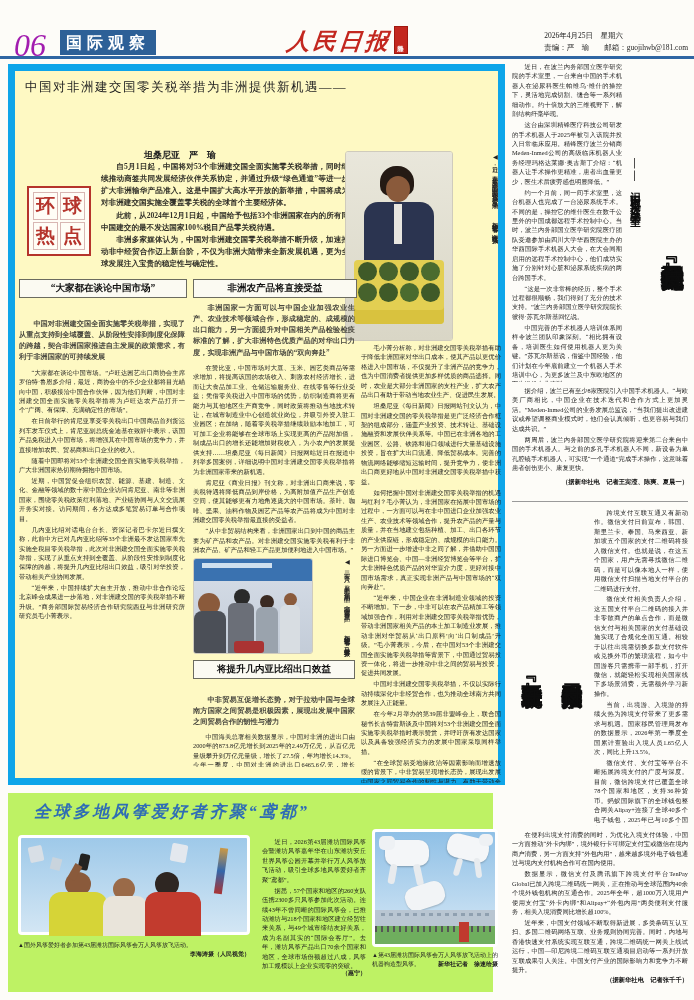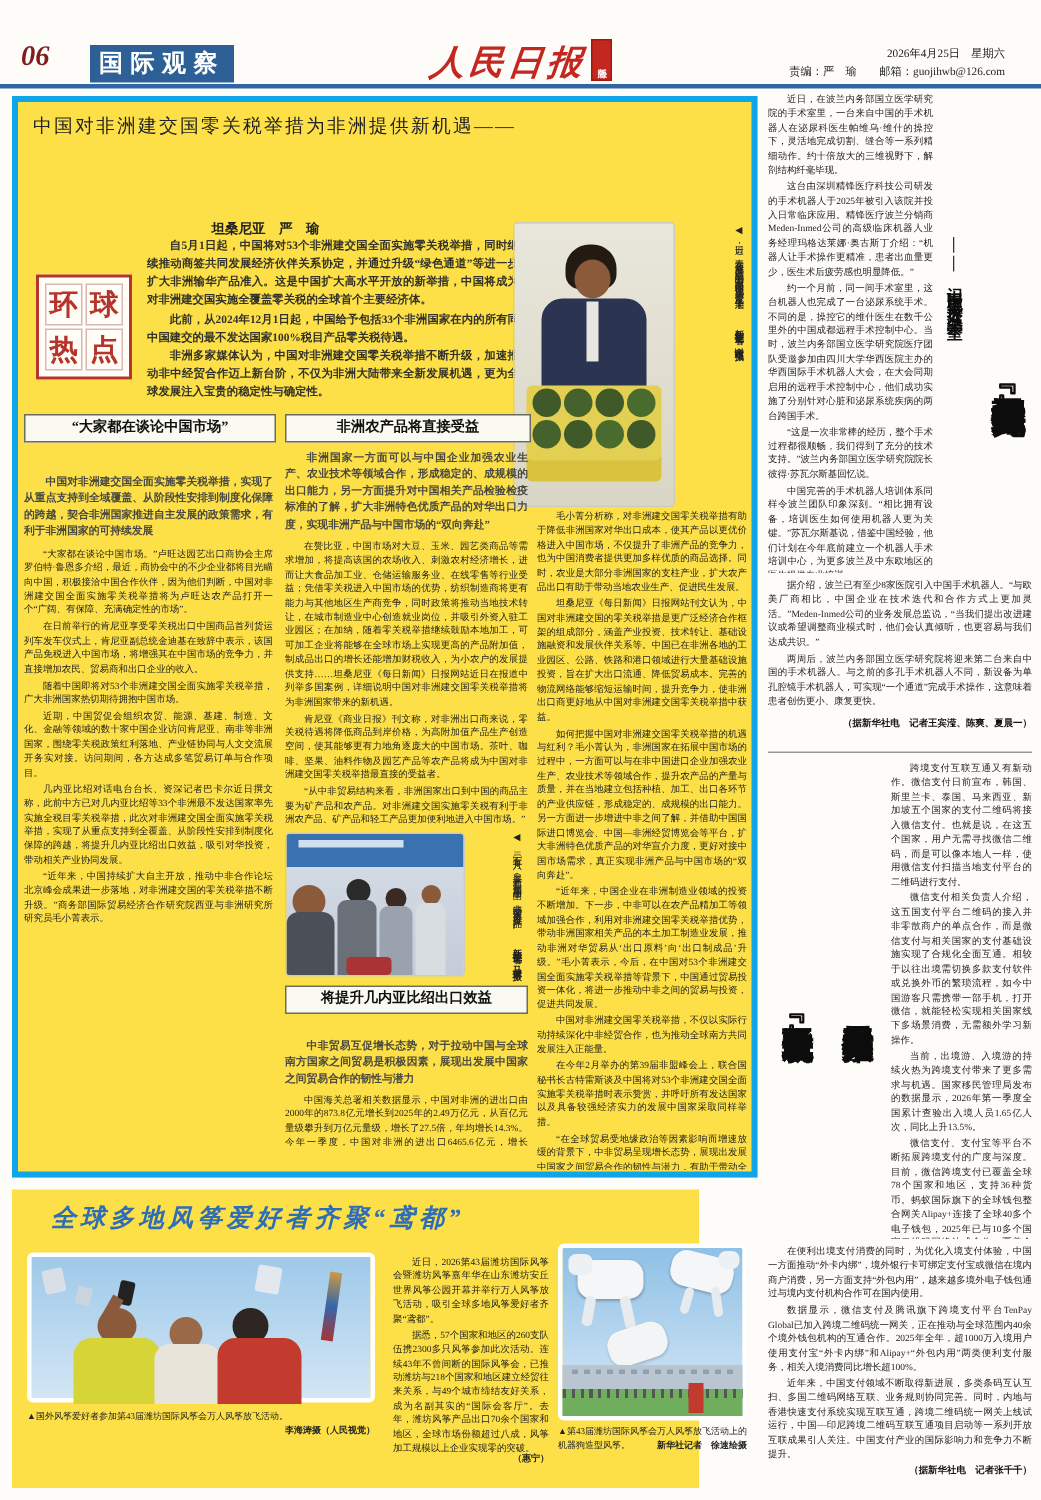--- a/index.html
+++ b/index.html
@@ -1,31 +1,31 @@
 <!DOCTYPE html>
 <html><head>
 <meta charset="utf-8">
 <style>
   html,body{margin:0;padding:0;background:#ffffff;}
   #page{position:relative;width:694px;height:1000px;background:#fdfcf8;overflow:hidden;
         font-family:"Liberation Serif","DejaVu Serif",serif;color:#1c1c1c;}
   
-  .pagenum{position:absolute;left:14px;top:27px;font-size:19px;font-weight:bold;font-style:italic;color:#7f1d1d;}
+  .pagenum{position:absolute;left:14px;top:27px;font-size:32px;font-weight:normal;font-style:italic;color:#a21caf;}
   .section-box{position:absolute;left:60px;top:30px;width:96px;height:25px;background:#2d6097;color:#fff;
                font-size:16px;font-weight:bold;letter-spacing:5px;text-align:center;line-height:25px;}
   .masthead{position:absolute;left:0;top:26px;width:694px;text-align:center;}
   .masthead-inner{display:inline-flex;align-items:flex-start;gap:3px;}
   .masthead-name{font-size:23px;font-weight:bold;font-style:italic;color:#c3271f;letter-spacing:3px;
                  font-family:"Liberation Serif",serif;transform:skewX(-6deg);}
   .masthead-badge{display:inline-block;background:#c3271f;color:#fff;writing-mode:vertical-rl;
                   font-size:6.5px;line-height:12px;width:12px;height:26px;text-align:center;border:1px solid #a01810;}
-  .dateline{position:absolute;right:24px;top:30px;text-align:right;font-size:7.5px;line-height:1.6;color:#222;}
+  .dateline{position:absolute;right:6px;top:30px;font-size:7.5px;line-height:1.6;color:#222;}
   .blue-rule{position:absolute;left:0;top:56px;width:694px;height:3px;background:#2f66a3;}
   
-  #lead{position:absolute;left:8px;top:64px;width:497px;height:721px;border:4px solid #0ea5e9;background:#fde047;box-sizing:border-box;}
+  #lead{position:absolute;left:8px;top:64px;width:497px;height:721px;border:7px solid #0ea5e9;background:#fef9c3;box-sizing:border-box;}
   .kicker{position:absolute;left:10px;top:8px;font-size:12.5px;letter-spacing:1.5px;color:#222;}
   .headline{position:absolute;left:0;top:24px;width:100%;text-align:center;font-size:30px;font-weight:900;
             color:#971b10;letter-spacing:1px;}
   .byline{position:absolute;left:0;top:78px;width:330px;text-align:center;font-size:9px;font-weight:bold;color:#222;}
   .hotlabel{position:absolute;left:12px;top:115px;width:64px;height:70px;border:2px solid #b5342c;background:#fffdf6;
             display:grid;grid-template-columns:1fr 1fr;gap:2px;padding:4px;box-sizing:border-box;}
   .hotlabel span{display:flex;align-items:center;justify-content:center;font-size:19px;font-weight:bold;color:#b5342c;
                  border:1px solid #d8b7b3;}
   .lead-intro{position:absolute;left:86px;top:90px;width:248px;}
   .p-intro{font-size:7.6px;font-weight:bold;line-height:1.6;text-indent:2em;text-align:justify;margin:0;color:#33322a;}
@@ -39,21 +39,21 @@
   .col{position:absolute;overflow:hidden;}
   .p-body{font-size:6.3px;line-height:1.5;text-indent:2em;text-align:justify;margin:0 0 1.5px;color:#1c1c1c;}
   .p-kai{font-size:7.2px;font-weight:bold;line-height:1.55;text-indent:2em;text-align:justify;margin:16px 0 4px;color:#4a4940;}
   
   .side{position:absolute;}
   .s-text{overflow:hidden;position:absolute;}
   .vtitle{position:absolute;writing-mode:vertical-rl;font-weight:900;color:#0d0d0d;font-family:"Liberation Serif",serif;}
   .s-credit{position:absolute;text-align:right;font-size:6.3px;font-weight:bold;color:#111;}
   .h-divider{position:absolute;background:#9a9a9a;}
   
-  #kites{position:absolute;left:8px;top:793px;width:458px;height:199px;background:#fde047;}
+  #kites{position:absolute;left:8px;top:793px;width:458px;height:199px;background:#bef264;padding-left:27px;}
   .kites-title{position:absolute;left:26px;top:8px;font-size:16.5px;font-weight:bold;font-style:italic;
                color:#2f6db5;letter-spacing:3px;}
   .cap{position:absolute;font-size:6px;line-height:1.5;color:#222;text-align:justify;}
   .cap .credit{font-weight:bold;}
   
   .ph{position:absolute;}
   .photo1-bg{width:100%;height:100%;background:linear-gradient(#e9e7db,#d9d6c6);position:relative;}
   .photo2-bg{width:100%;height:100%;background:linear-gradient(#d7dee8,#c3ccd8);position:relative;}
   .kitel-bg{width:100%;height:100%;background:linear-gradient(#9ec9e9,#d3e6f4);position:relative;border-radius:4px;}
   .kiter-bg{width:100%;height:100%;background:linear-gradient(#8fc0e6,#d8e9f6);position:relative;border-radius:4px;}
@@ -67,21 +67,21 @@
   <div class="pagenum">06</div>
   <div class="section-box">国际观察</div>
   <div class="masthead">
     <span class="masthead-inner">
       <span class="masthead-name">人民日报</span>
       <span class="masthead-badge">海外版</span>
     </span>
   </div>
   <div class="dateline">
     <div>2026年4月25日　星期六</div>
-    <div>责编：严　瑜　　邮箱：guojihwb@126.com</div>
+    <div>责编：严　瑜　　邮箱：guojihwb@181.com</div>
   </div>
   <div class="blue-rule"></div>
 
   <div id="lead">
     <div class="kicker">中国对非洲建交国零关税举措为非洲提供新机遇——</div>
     <div class="byline">坦桑尼亚　严　瑜</div>
 
     <div class="hotlabel">
       <span>环</span>
       <span>球</span>

